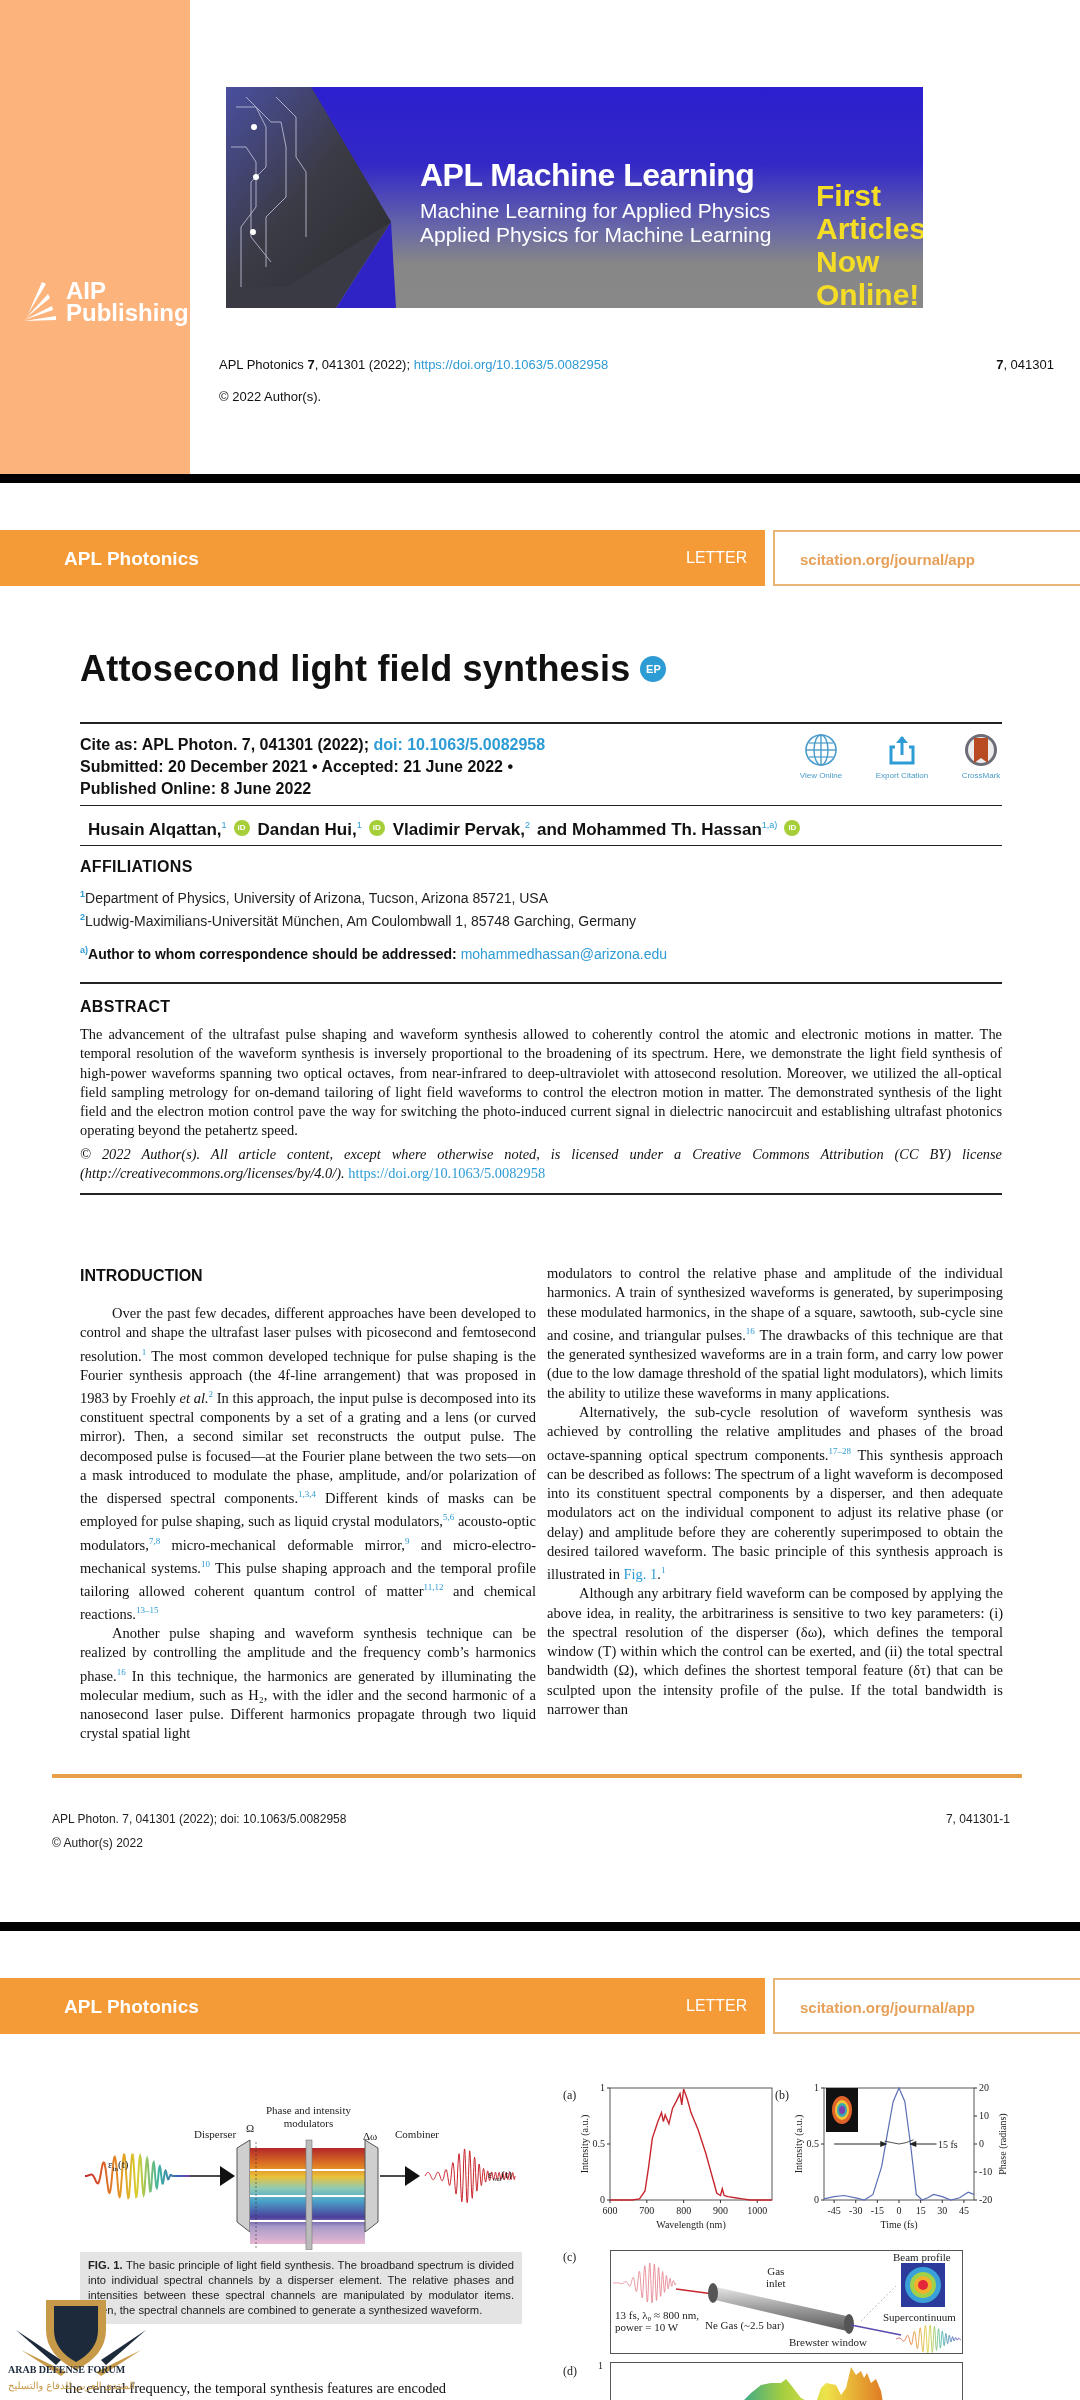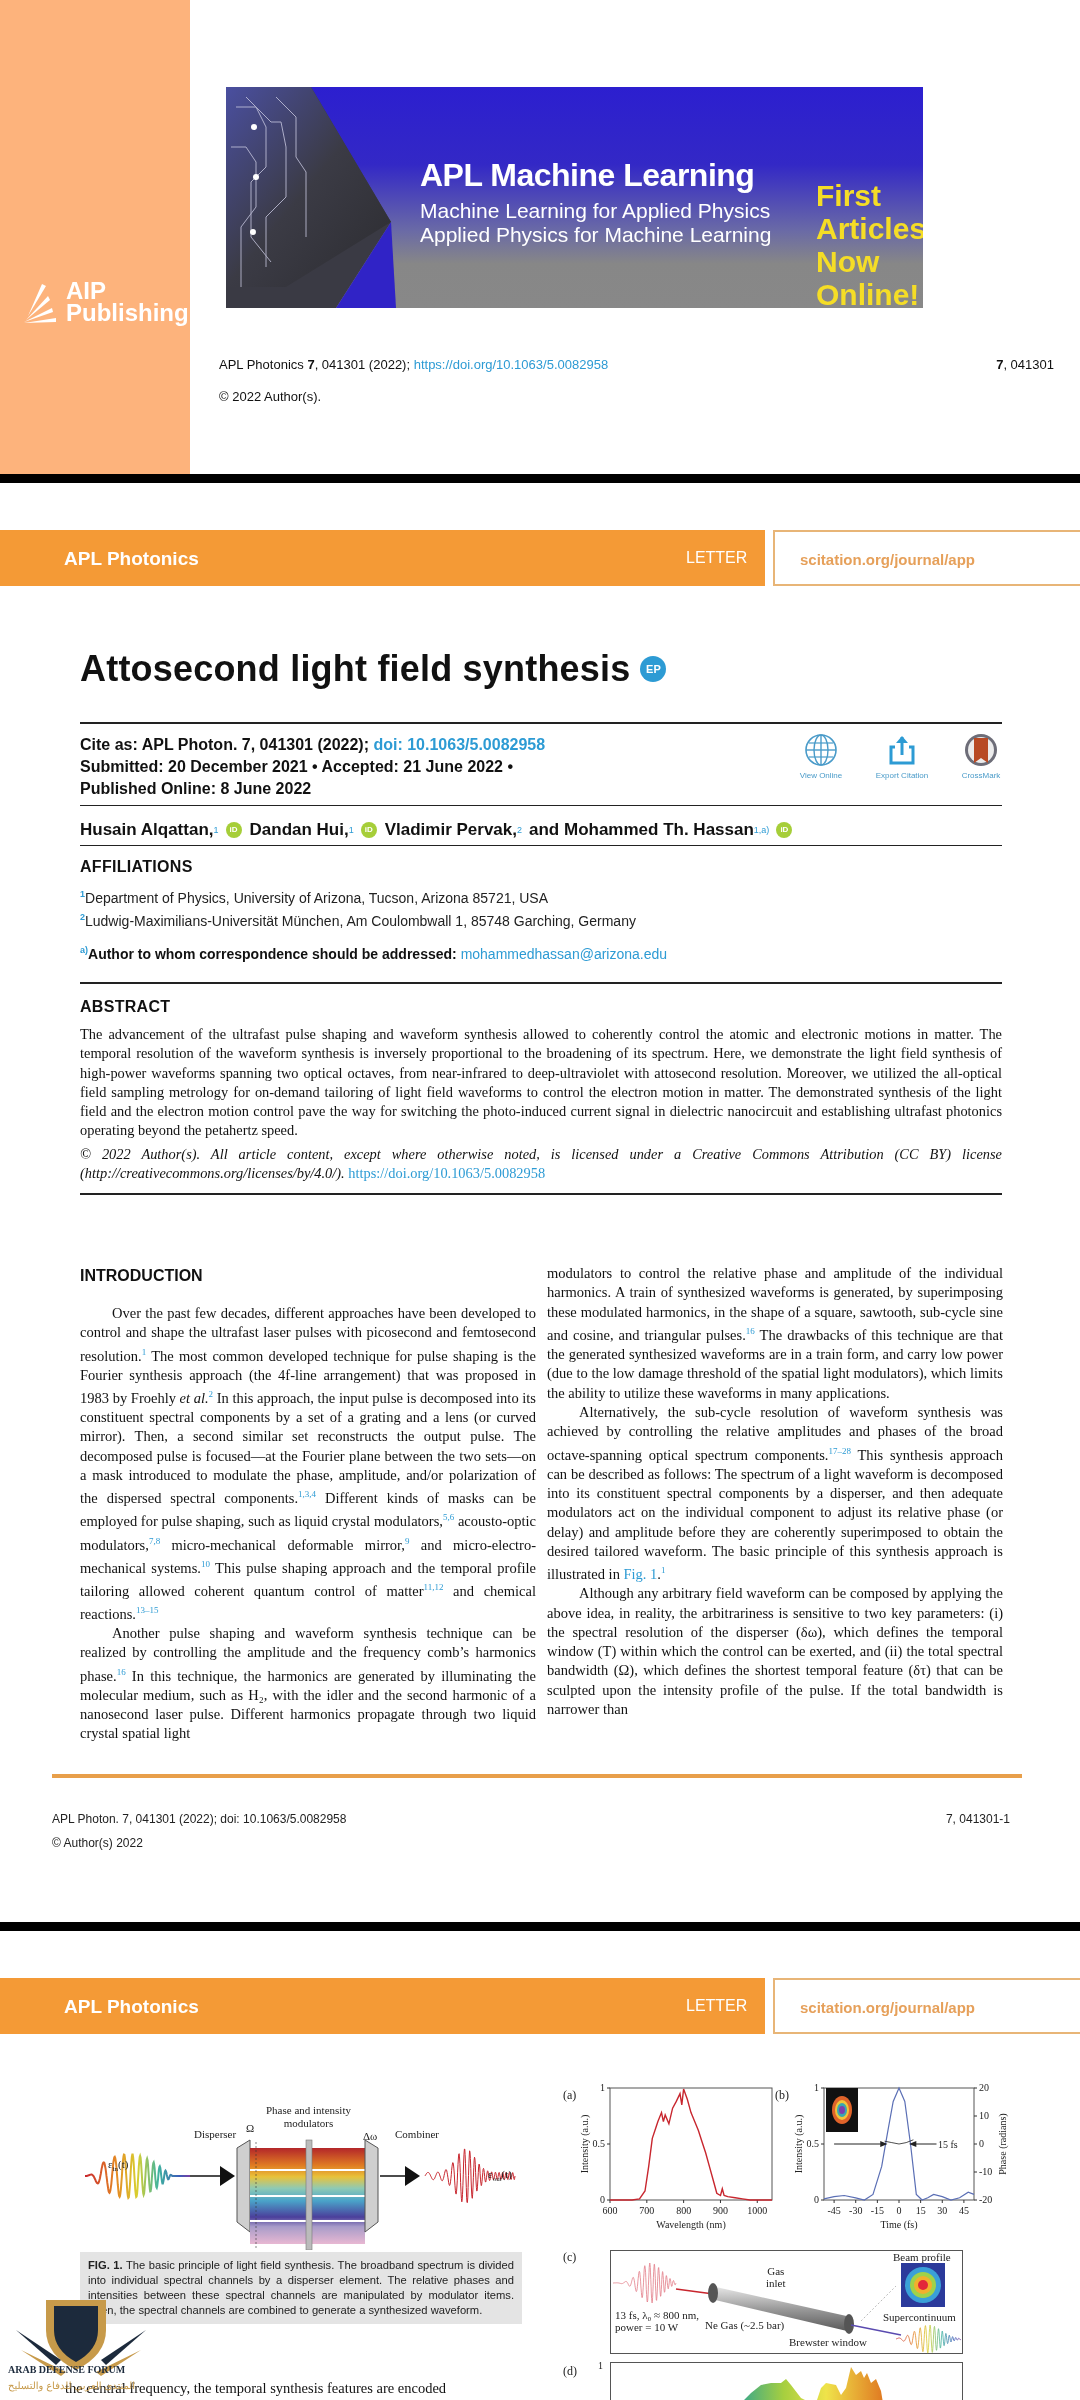--- a/index.html
+++ b/index.html
@@ -2,21 +2,21 @@
 <html><head>
 <meta charset="utf-8">
 <style>
   * { box-sizing: border-box; margin: 0; padding: 0; }
   html, body { width: 1080px; height: 2400px; overflow: hidden; background: #ffffff; }
   body { position: relative; font-family: "Liberation Sans", sans-serif; color: #111; }
 
   
   .cover { position: absolute; left: 0; top: 0; width: 1080px; height: 474px; background: #fff; }
   .cover-side { position: absolute; left: 0; top: 0; width: 190px; height: 474px; background: #fdb37c; }
-  .aip-logo { position: absolute; left: 22px; top: 280px; display: flex; align-items: flex-end; gap: 4px; }
+  .aip-logo { position: absolute; left: 22px; top: 280px; display: flex; align-items: flex-start; gap: 4px; }
   .aip-logo svg { width: 40px; height: 42px; }
   .aip-logo-text { color: #fff; font-weight: bold; font-size: 24px; line-height: 22px; }
   .banner { position: absolute; left: 226px; top: 87px; width: 697px; height: 221px;
     background: linear-gradient(180deg, #2c1fcf 0%, #3328c6 35%, #6a6aa6 65%, #878787 80%, #888 100%); overflow: hidden; }
   .banner-art { position: absolute; left: 0; top: 0; width: 170px; height: 221px; }
   .banner-title { position: absolute; left: 194px; top: 70px; color: #fff; font-size: 32px; font-weight: bold; letter-spacing: -0.5px; }
   .banner-sub { position: absolute; left: 194px; top: 112px; color: #fff; font-size: 21px; line-height: 24px; }
   .banner-cta { position: absolute; left: 590px; top: 92px; color: #f5dd26; font-size: 30px; font-weight: bold; line-height: 33px; }
   .cover-cite { position: absolute; left: 219px; top: 357px; font-size: 13px; color: #111; }
   .cover-cite .link { color: #2d9bd4; }
@@ -34,21 +34,21 @@
 
   
   .title { position: absolute; left: 80px; top: 648px; font-size: 36px; font-weight: bold; letter-spacing: 0.2px; display: flex; align-items: center; gap: 10px; }
   .ep-badge { display: inline-block; width: 26px; height: 26px; border-radius: 50%; background: #2d9bd4; color: #fff; font-size: 11px; font-weight: bold; text-align: center; line-height: 26px; }
   .hr { position: absolute; left: 80px; width: 922px; height: 2px; background: #222; }
   .cite-block { position: absolute; left: 80px; top: 734px; font-size: 16px; font-weight: bold; line-height: 22px; }
   .cite-block .doi { color: #2d9bd4; }
   .icon-btn { position: absolute; top: 733px; width: 80px; text-align: center; }
   .icon-btn svg { width: 34px; height: 34px; display: block; margin: 0 auto; }
   .icon-btn span { display: block; font-size: 8px; color: #4a9bc9; margin-top: 4px; }
-  .authors { position: absolute; left: 80px; top: 820px; font-size: 17px; font-weight: bold; display: flex; align-items: center; flex-wrap: nowrap; }
+  .authors { position: absolute; left: 88px; top: 820px; font-size: 17px; font-weight: bold; display: flex; align-items: flex-start; flex-wrap: nowrap; }
   .authors sup { color: #2d9bd4; font-size: 9px; font-weight: normal; margin-right: 3px; }
   .orcid { display: inline-block; width: 16px; height: 16px; border-radius: 50%; background: #a6ce39; color: #fff; font-size: 8px; text-align: center; line-height: 16px; margin: 0 8px 0 4px; font-weight: bold; }
   .section-h { position: absolute; left: 80px; font-size: 16px; font-weight: bold; letter-spacing: 0.3px; }
   .affil { position: absolute; left: 80px; font-size: 14px; color: #222; }
   .affil sup { color: #2d9bd4; font-size: 9px; font-weight: bold; }
   .corr { position: absolute; left: 80px; top: 945px; font-size: 14px; font-weight: bold; }
   .corr sup { color: #2d9bd4; font-size: 9px; }
   .corr .email { color: #2d9bd4; font-weight: normal; }
   .abstract { position: absolute; left: 80px; top: 1025px; width: 922px; font-family: "Liberation Serif", serif; font-size: 14.4px; line-height: 19.3px; text-align: justify; }
   .license { position: absolute; left: 80px; top: 1145px; width: 922px; font-family: "Liberation Serif", serif; font-style: italic; font-size: 14.4px; line-height: 19.3px; text-align: justify; }

